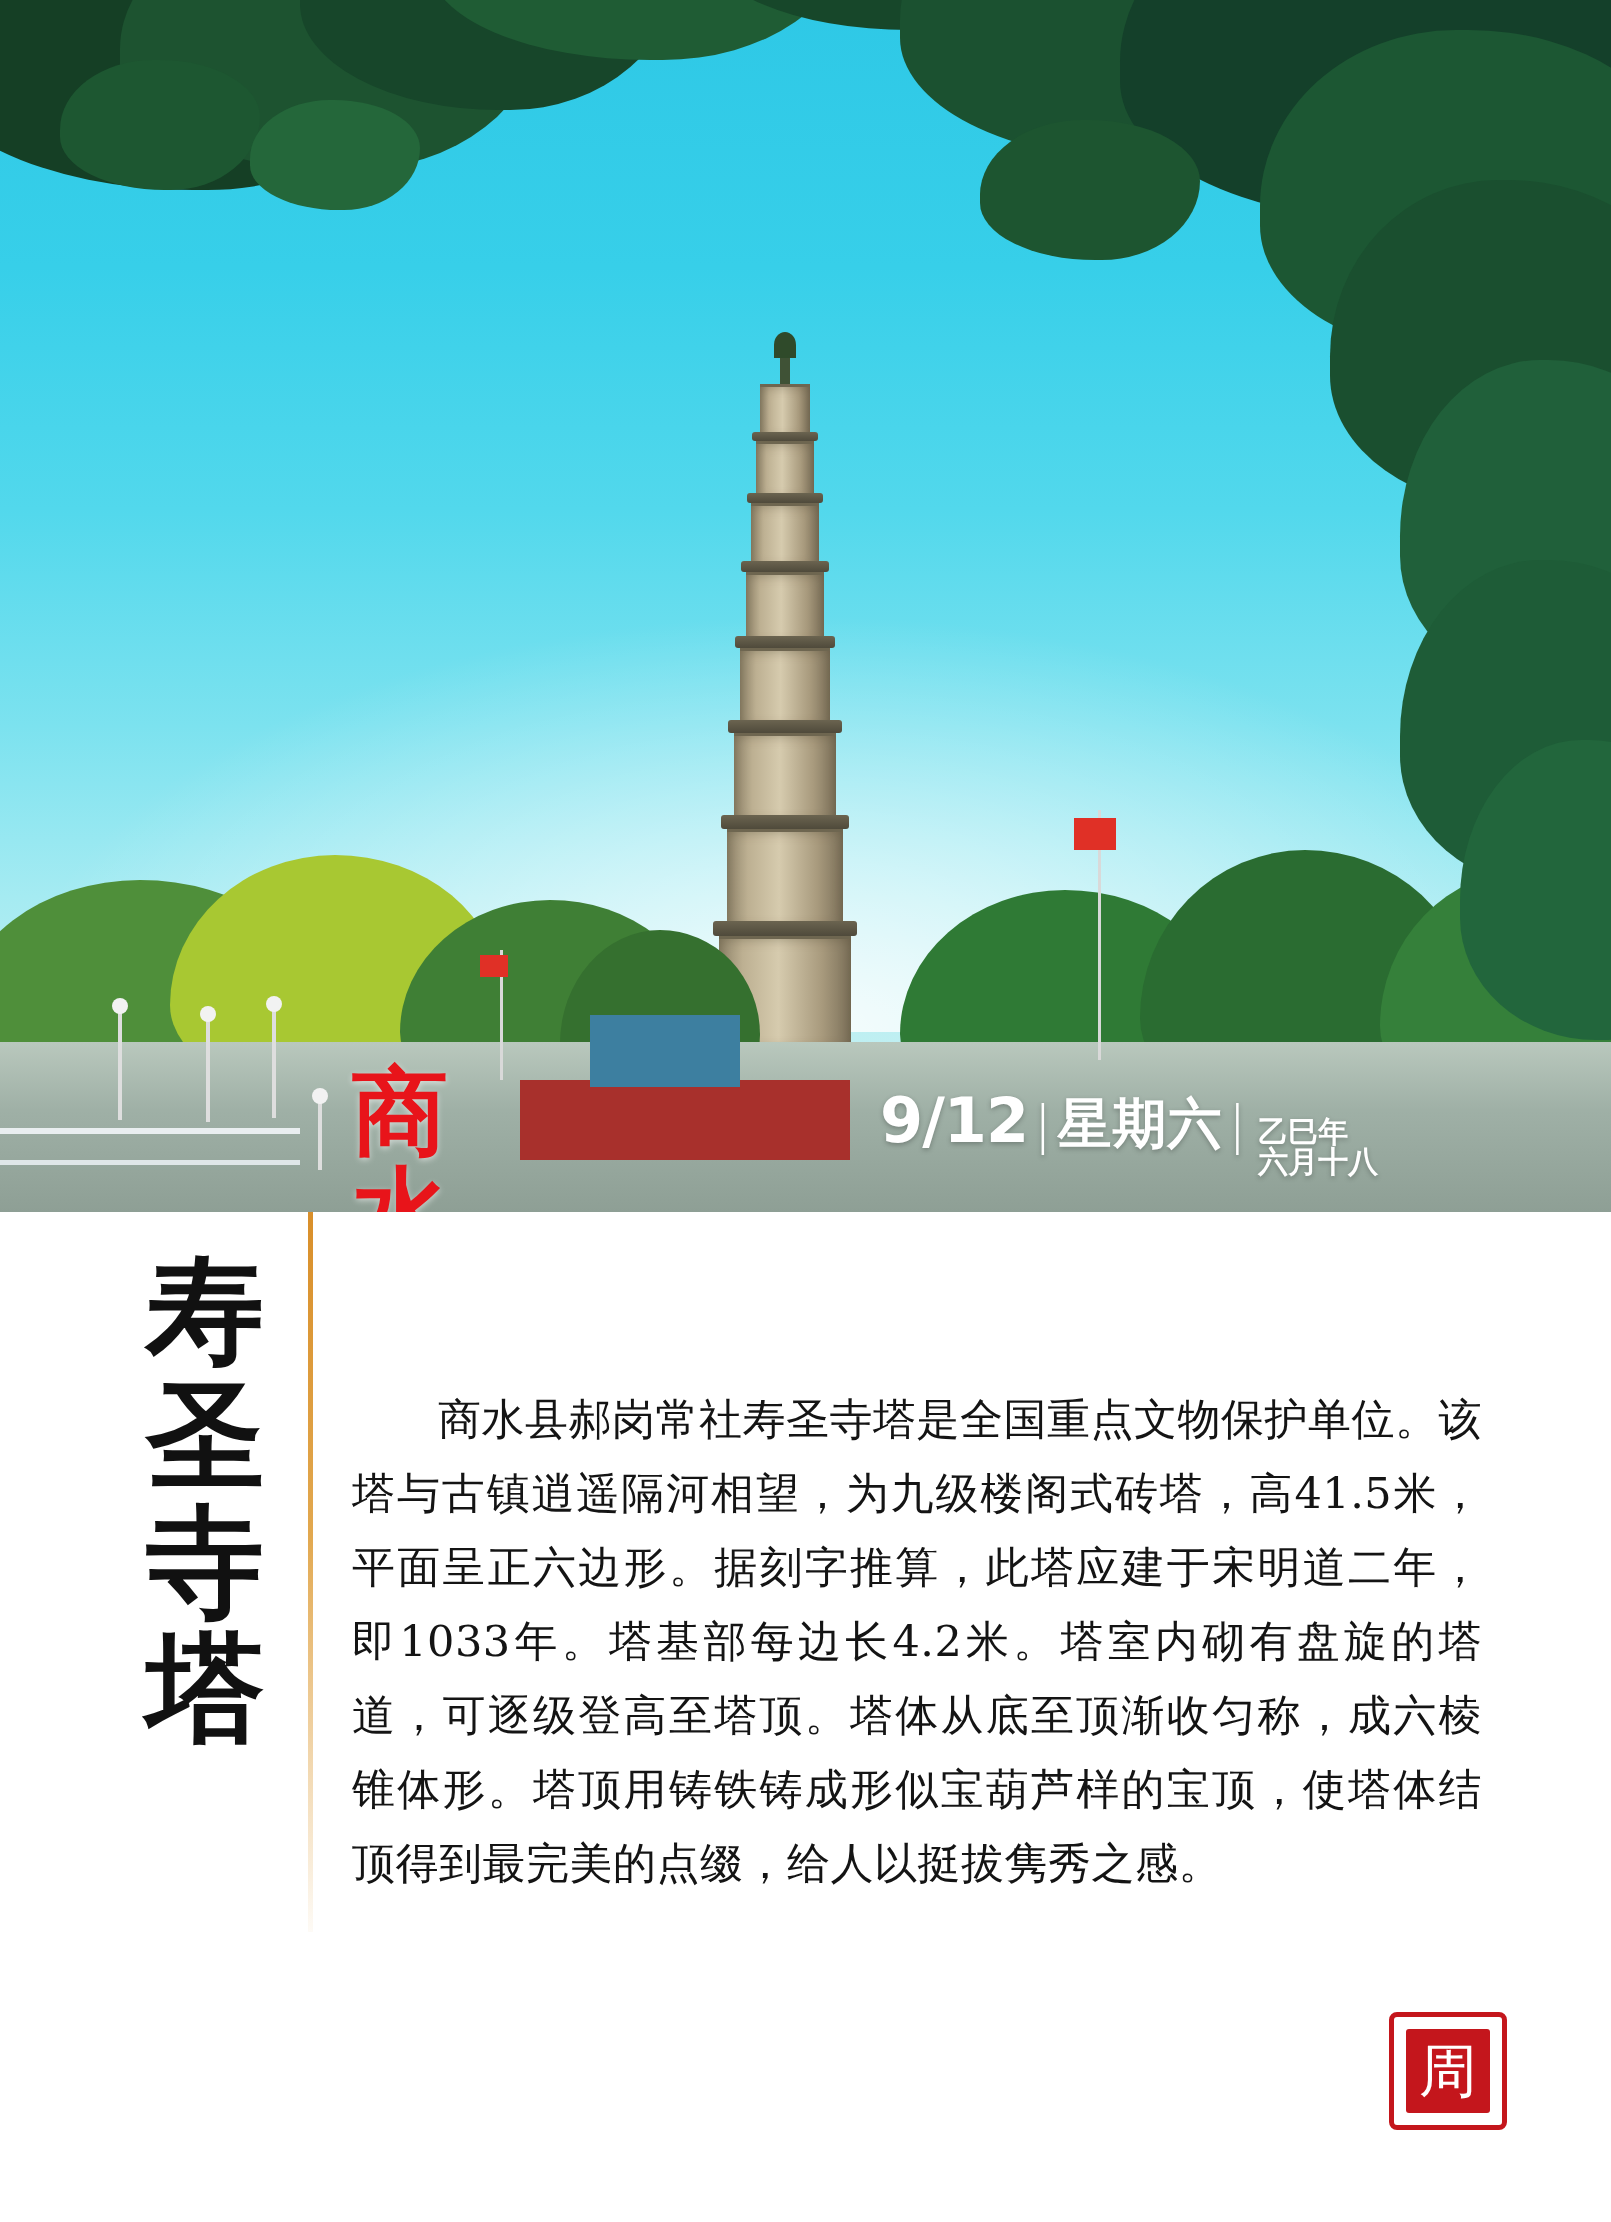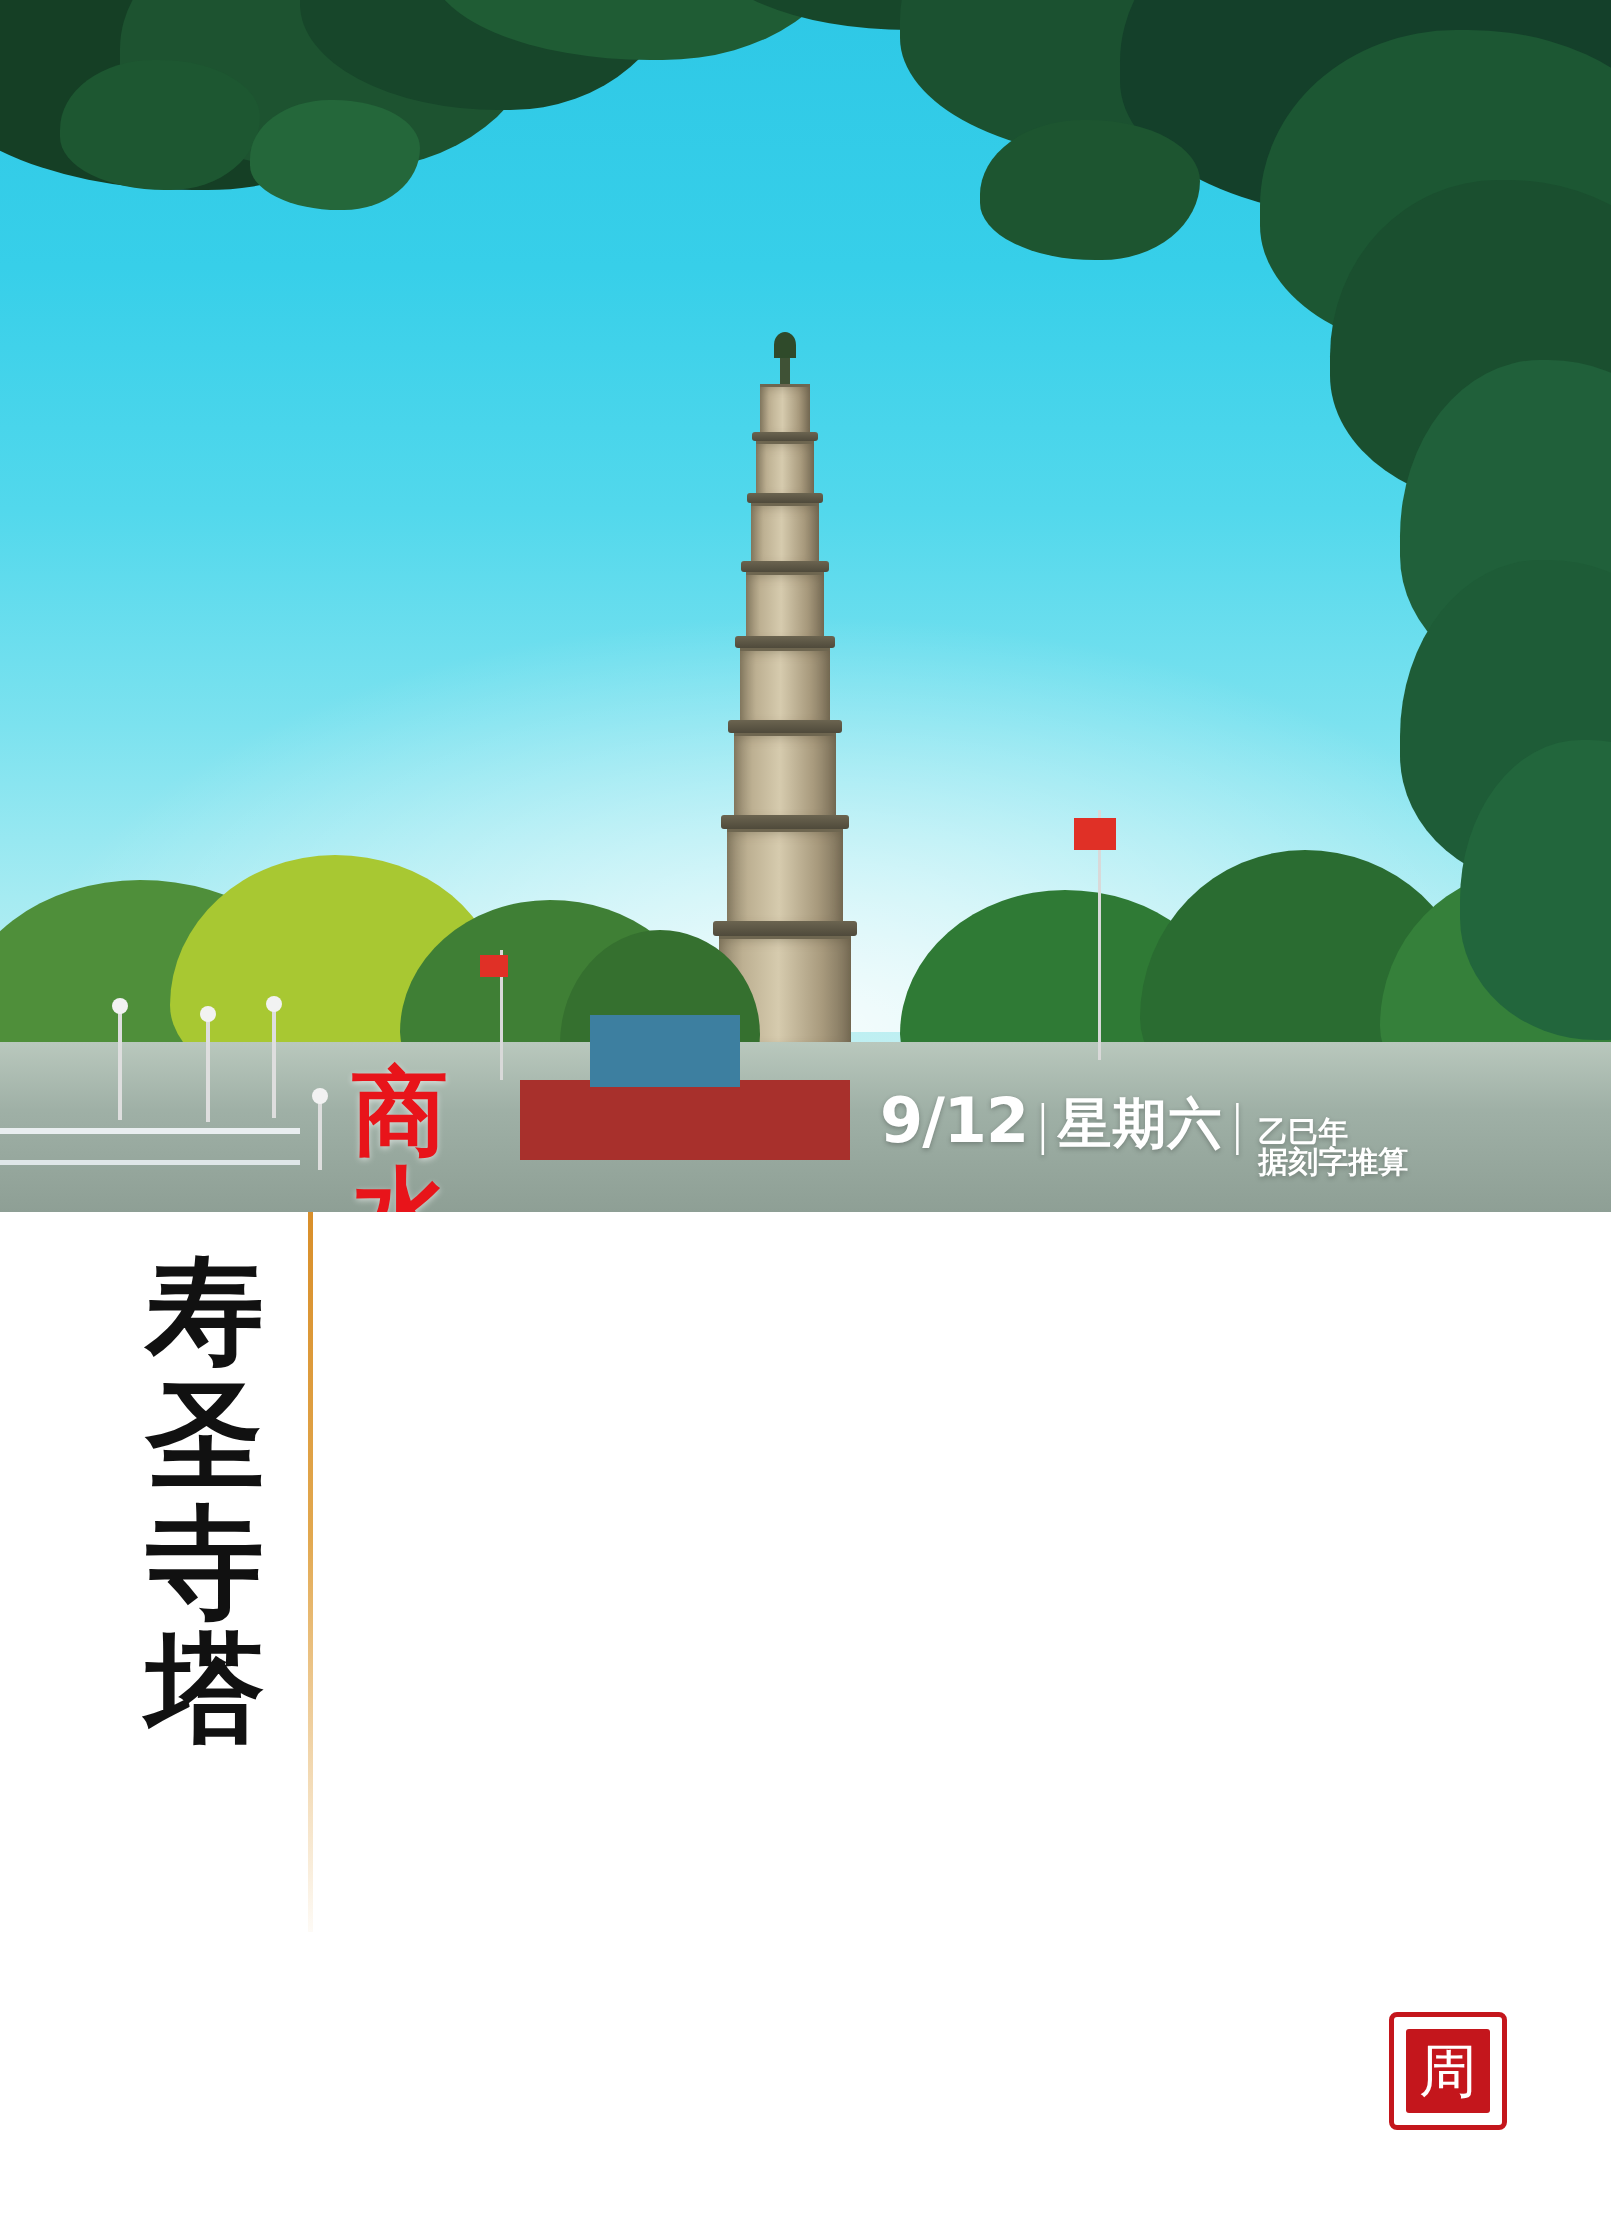--- a/index.html
+++ b/index.html
@@ -353,34 +353,35 @@
       <span class="ch2">水</span>
     </div>
 
     <div class="date-bar">
       <span class="date-num">9/12</span>
       <span class="date-sep">|</span>
       <span class="date-week">星期六</span>
       <span class="date-sep">|</span>
       <span class="lunar-wrap">
         <span>乙巳年</span>
-        <span>据刻字推算</span>
+        <span>六月十八</span>
       </span>
     </div>
   </div>
 
   <div class="panel">
 
     <div class="divider"></div>
 
     <div class="vtitle">
       <span>寿</span>
       <span>圣</span>
       <span>寺</span>
       <span>塔</span>
     </div>
 
+    <div class="body-text">商水县郝岗常社寿圣寺塔是全国重点文物保护单位。该塔与古镇逍遥隔河相望，为九级楼阁式砖塔，高41.5米，平面呈正六边形。据刻字推算，此塔应建于宋明道二年，即1033年。塔基部每边长4.2米。塔室内砌有盘旋的塔道，可逐级登高至塔顶。塔体从底至顶渐收匀称，成六棱锥体形。塔顶用铸铁铸成形似宝葫芦样的宝顶，使塔体结顶得到最完美的点缀，给人以挺拔隽秀之感。</div>
 
     <div class="seal">
       <div class="seal-inner">周</div>
     </div>
   </div>
 </div>
 
 </body></html>

